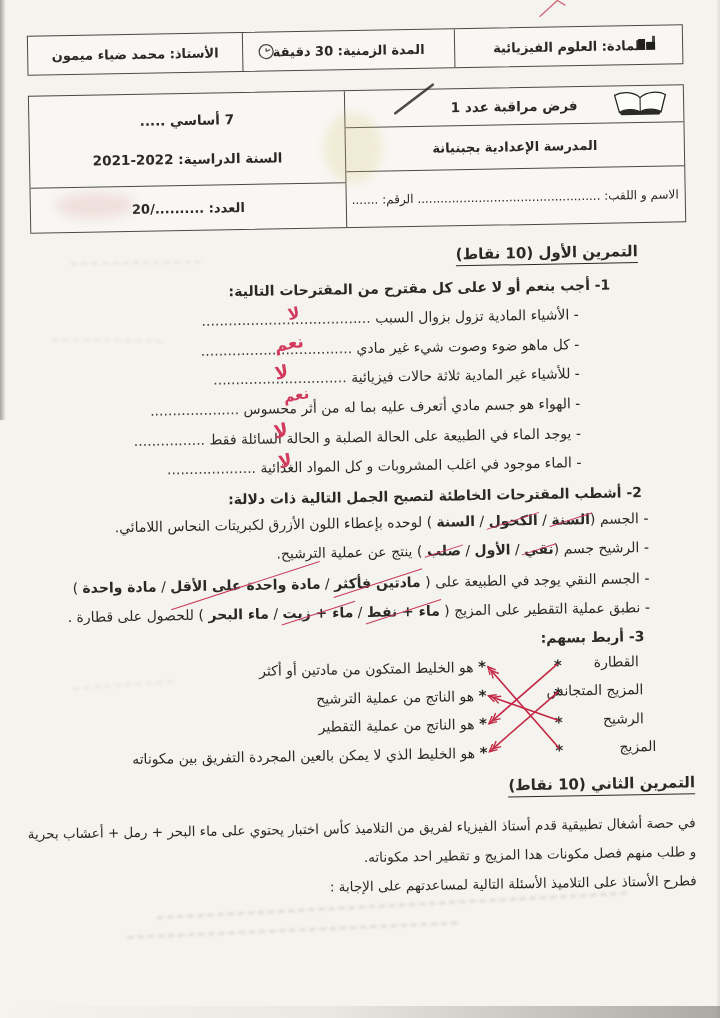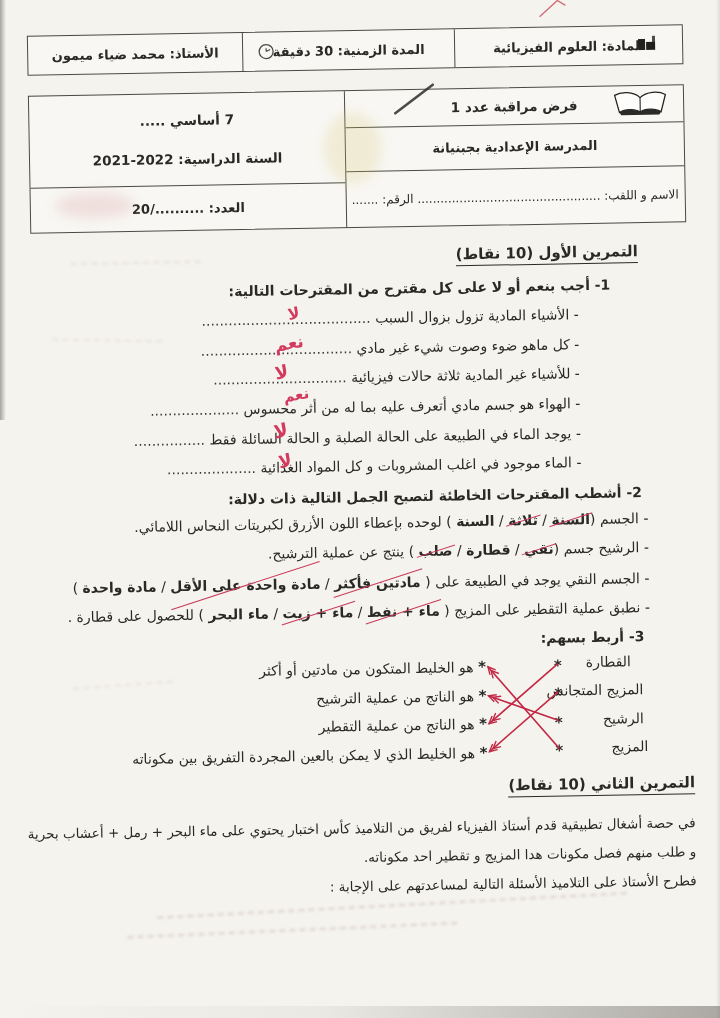--- a/index.html
+++ b/index.html
@@ -135,31 +135,31 @@
   <div class="abs q1row" style="top:429px;">
     <span>- يوجد الماء في الطبيعة على الحالة الصلبة و الحالة السائلة فقط </span><span class="dots">................</span>
     <span class="ans" style="left:70px;top:-11px;font-size:19px;">لا</span>
   </div>
   <div class="abs q1row" style="top:458px;">
     <span>- الماء موجود في اغلب المشروبات و كل المواد الغذائية </span><span class="dots">....................</span>
     <span class="ans" style="left:74px;top:-9px;font-size:18px;">لا</span>
   </div>
 
   <div class="abs h-q rtl" style="right:78px;top:489px;">2- أشطب المقترحات الخاطئة لتصبح الجمل التالية ذات دلالة:</div>
-  <div class="abs line rtl" style="right:72px;top:515px;"><span>- الجسم (</span><span class="b struck">السنة</span><span> / </span><span class="b struck">ثلاثة</span><span> / </span><span class="b">السنة</span><span> ) لوحده بإعطاء اللون الأزرق لكبريتات النحاس اللامائي.</span></div>
-  <div class="abs line rtl" style="right:72px;top:544px;"><span>- الرشيح جسم (</span><span class="b struck">نقي</span><span> / </span><span class="b">قطارة</span><span> / </span><span class="b struck">صلب</span><span> ) ينتج عن عملية الترشيح.</span></div>
+  <div class="abs line rtl" style="right:72px;top:515px;"><span>- الجسم (</span><span class="b struck">السنة</span><span> / </span><span class="b struck">الكحول</span><span> / </span><span class="b">السنة</span><span> ) لوحده بإعطاء اللون الأزرق لكبريتات النحاس اللامائي.</span></div>
+  <div class="abs line rtl" style="right:72px;top:544px;"><span>- الرشيح جسم (</span><span class="b struck">نقي</span><span> / </span><span class="b">الأول</span><span> / </span><span class="b struck">صلب</span><span> ) ينتج عن عملية الترشيح.</span></div>
   <div class="abs line rtl" style="right:72px;top:575px;"><span>- الجسم النقي يوجد في الطبيعة على ( </span><span class="b struck">مادتين فأكثر</span><span> / </span><span class="b struck">مادة واحدة على الأقل</span><span> / </span><span class="b">مادة واحدة</span><span> )</span></div>
   <div class="abs line rtl" style="right:72px;top:604px;"><span>- نطبق عملية التقطير على المزيج ( </span><span class="b struck">ماء + نفط</span><span> / </span><span class="b struck">ماء + زيت</span><span> / </span><span class="b">ماء البحر</span><span> ) للحصول على قطارة .</span></div>
 
   <div class="abs h-q rtl" style="right:78px;top:633px;">3- أربط بسهم:</div>
 
-  <div class="abs line rtl" style="right:92px;top:658px;">القطارة</div>
+  <div class="abs line rtl" style="right:84px;top:658px;">القطارة</div>
   <div class="abs line rtl" style="right:80px;top:686px;">المزيج المتجانس</div>
   <div class="abs line rtl" style="right:80px;top:715px;">الرشيح</div>
-  <div class="abs line rtl" style="right:76px;top:743px;text-align:center;">المزيج</div>
+  <div class="abs line rtl" style="right:68px;top:743px;text-align:center;">المزيج</div>
 
   <div class="abs star" style="left:551px;top:660px;">*</div>
   <div class="abs star" style="left:551px;top:688px;">*</div>
   <div class="abs star" style="left:551px;top:717px;">*</div>
   <div class="abs star" style="left:551px;top:745px;">*</div>
 
   <div class="abs line rtl" style="right:237px;top:660px;"><span class="star">*</span> <span>هو الخليط المتكون من مادتين أو أكثر</span></div>
   <div class="abs line rtl" style="right:237px;top:689px;"><span class="star">*</span> <span>هو الناتج من عملية الترشيح</span></div>
   <div class="abs line rtl" style="right:237px;top:717px;"><span class="star">*</span> <span>هو الناتج من عملية التقطير</span></div>
   <div class="abs line rtl" style="right:237px;top:746px;"><span class="star">*</span> <span>هو الخليط الذي لا يمكن بالعين المجردة التفريق بين مكوناته</span></div>

